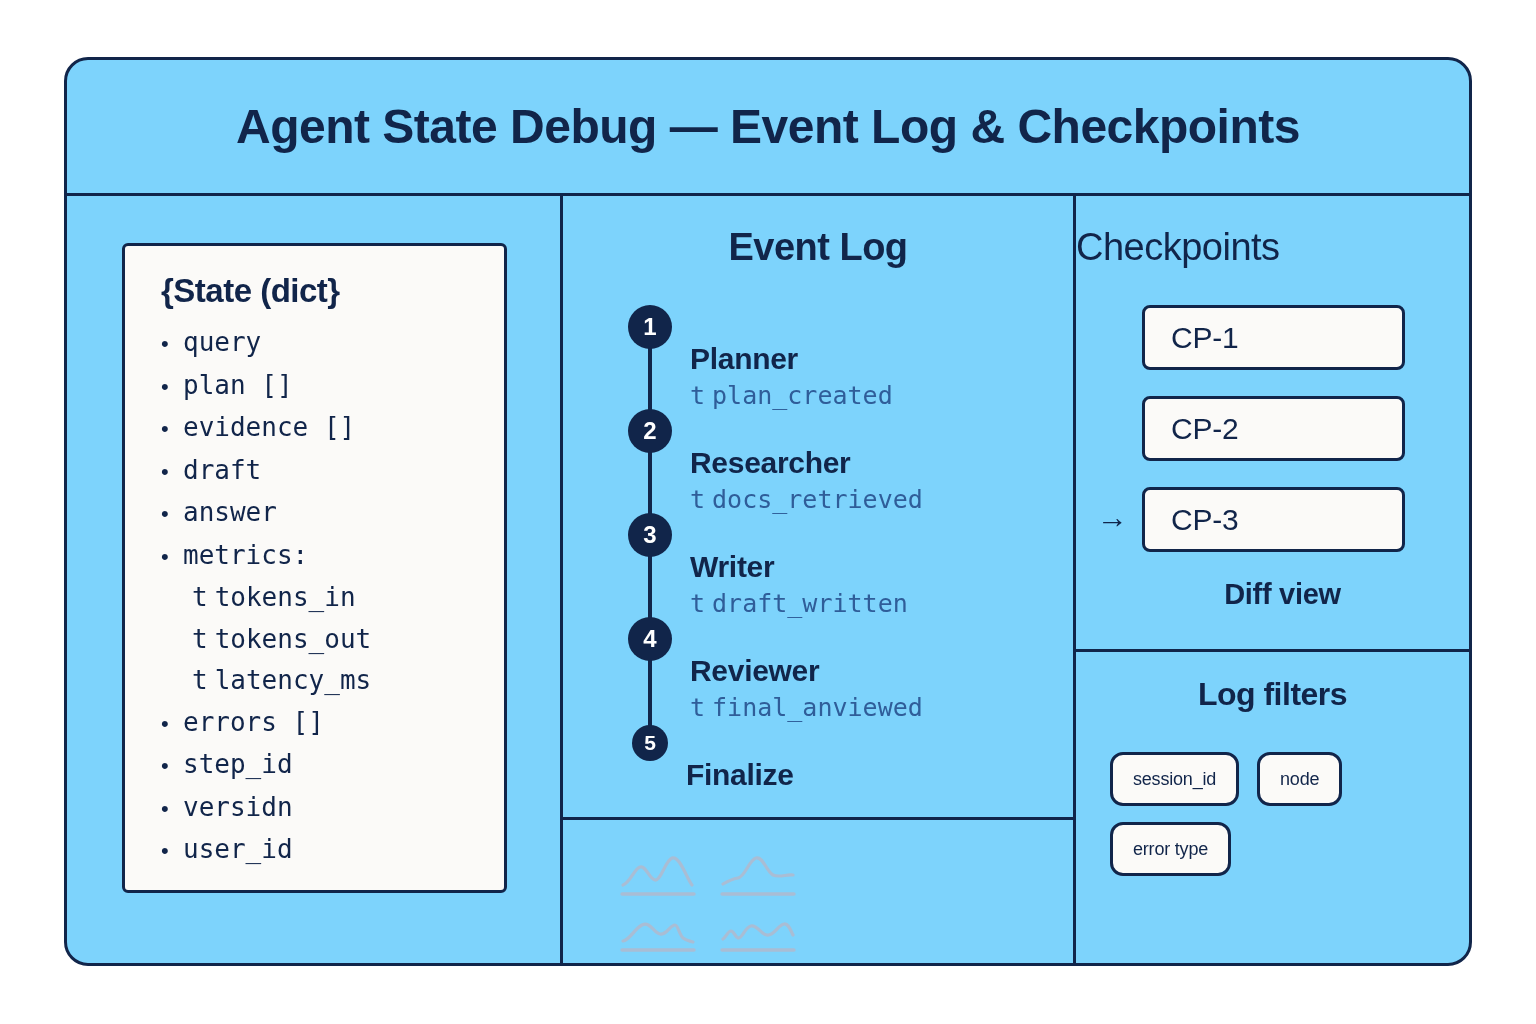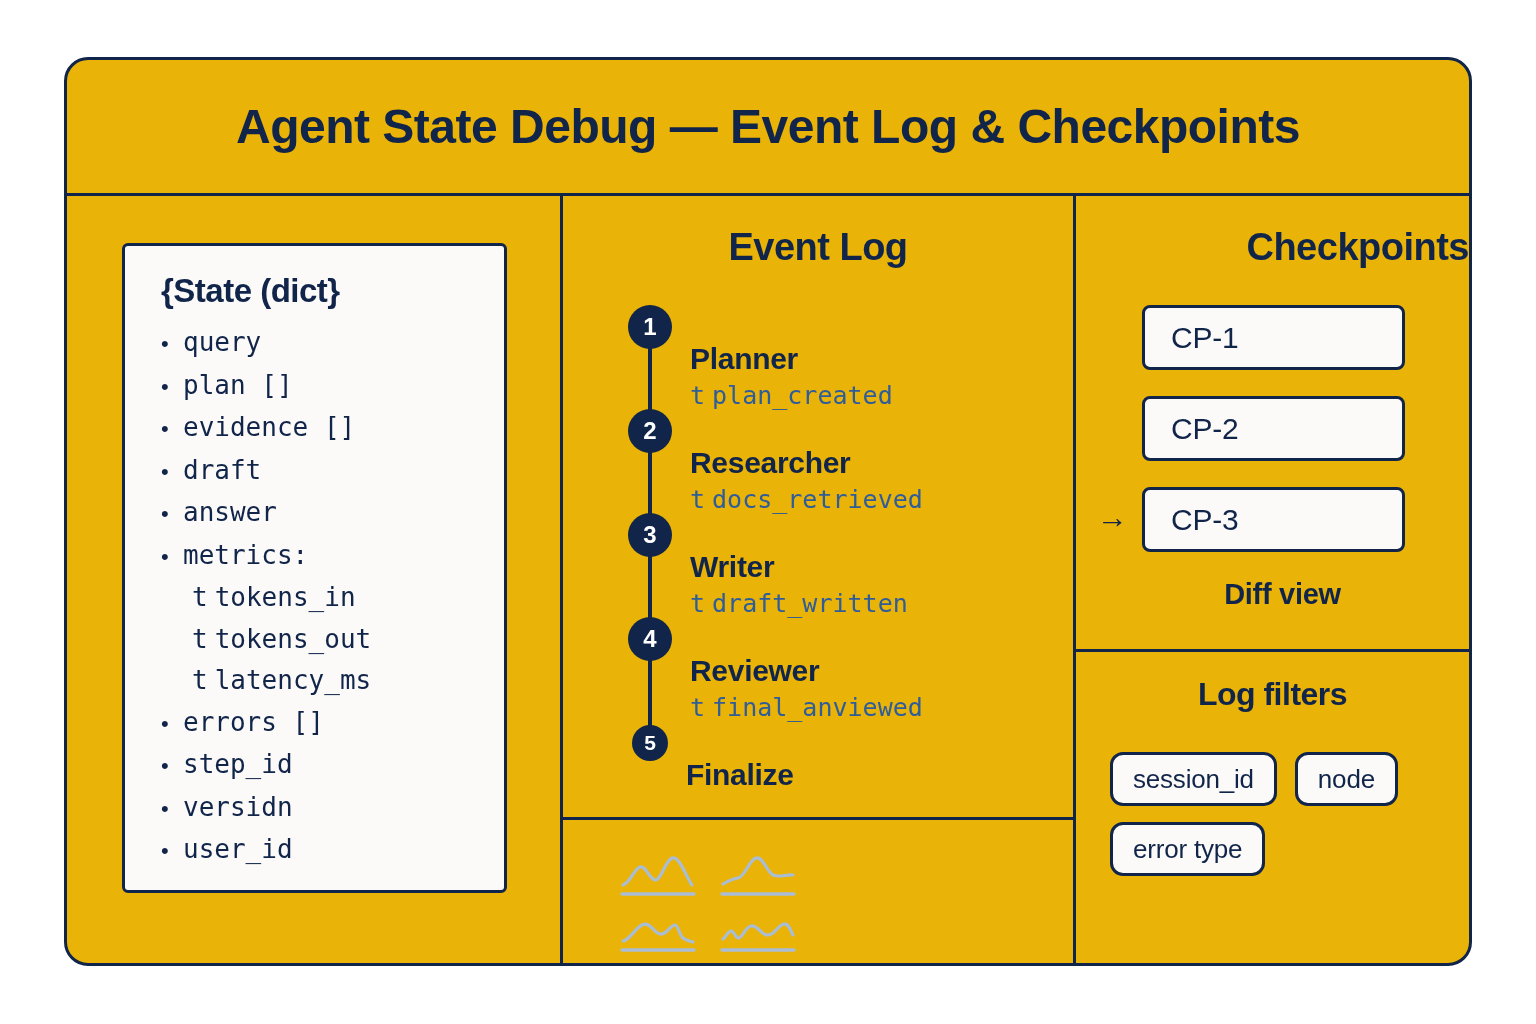--- a/index.html
+++ b/index.html
@@ -19,21 +19,21 @@
   
   #card {
     position: absolute;
     left: 64px;
     top: 57px;
     width: 1408px;
     height: 909px;
     box-sizing: border-box;
     border: 3px solid #11254a;
     border-radius: 24px;
-    background: #eab308;
+    background: #7dd3fc;
   }
 
   
   #header {
     position: absolute;
     left: 0; top: 0;
     width: 100%;
     height: 133px;
     display: flex;
     align-items: center;
@@ -213,23 +213,23 @@
     gap: 6px 18px;
   }
   .spark { display: block; }
 
   
   #cp-title {
     position: absolute;
     left: 1009px;
     top: 166px;
     width: 393px;
-    text-align: right;
+    text-align: left;
     font-size: 38px;
-    font-weight: bold;
+    font-weight: normal;
     letter-spacing: -0.5px;
     color: #11254a;
   }
   #cp-list {
     position: absolute;
     left: 1075px;
     top: 245px;
     width: 330px;
   }
   .cp-row {
@@ -296,21 +296,21 @@
   }
   .lf-chip {
     box-sizing: border-box;
     height: 54px;
     border: 3px solid #11254a;
     border-radius: 13px;
     background: #fbfaf8;
     display: flex;
     align-items: center;
     padding: 0 20px;
-    font-size: 26px;
+    font-size: 18px;
     color: #11254a;
     letter-spacing: -0.2px;
     white-space: nowrap;
   }
 </style>
 </head>
 <body>
 
 <div id="card">
 

